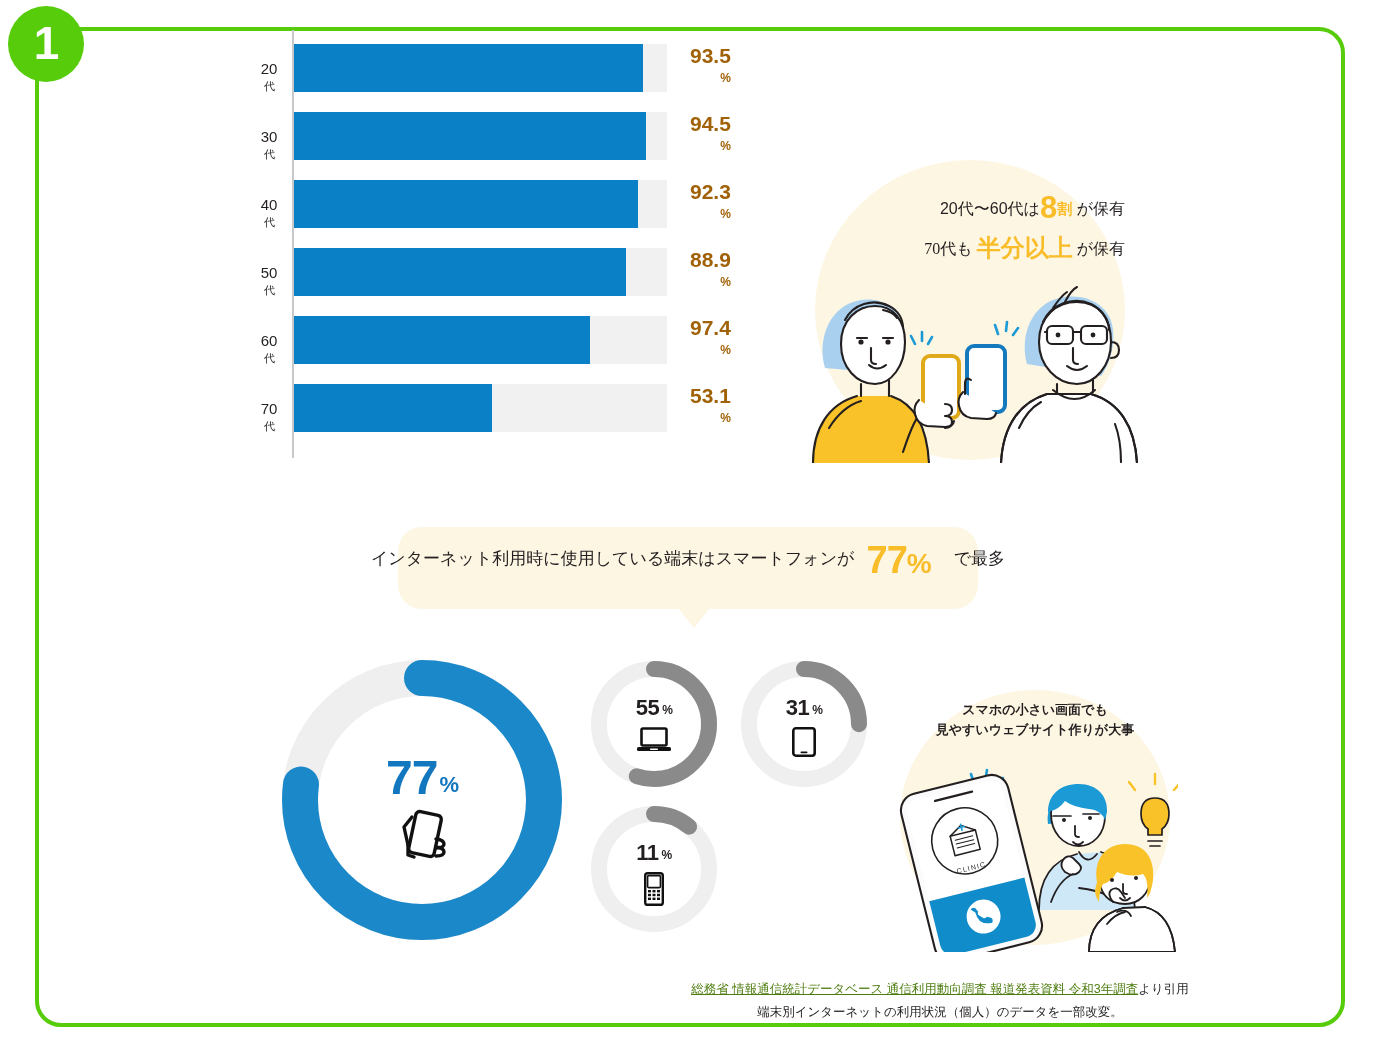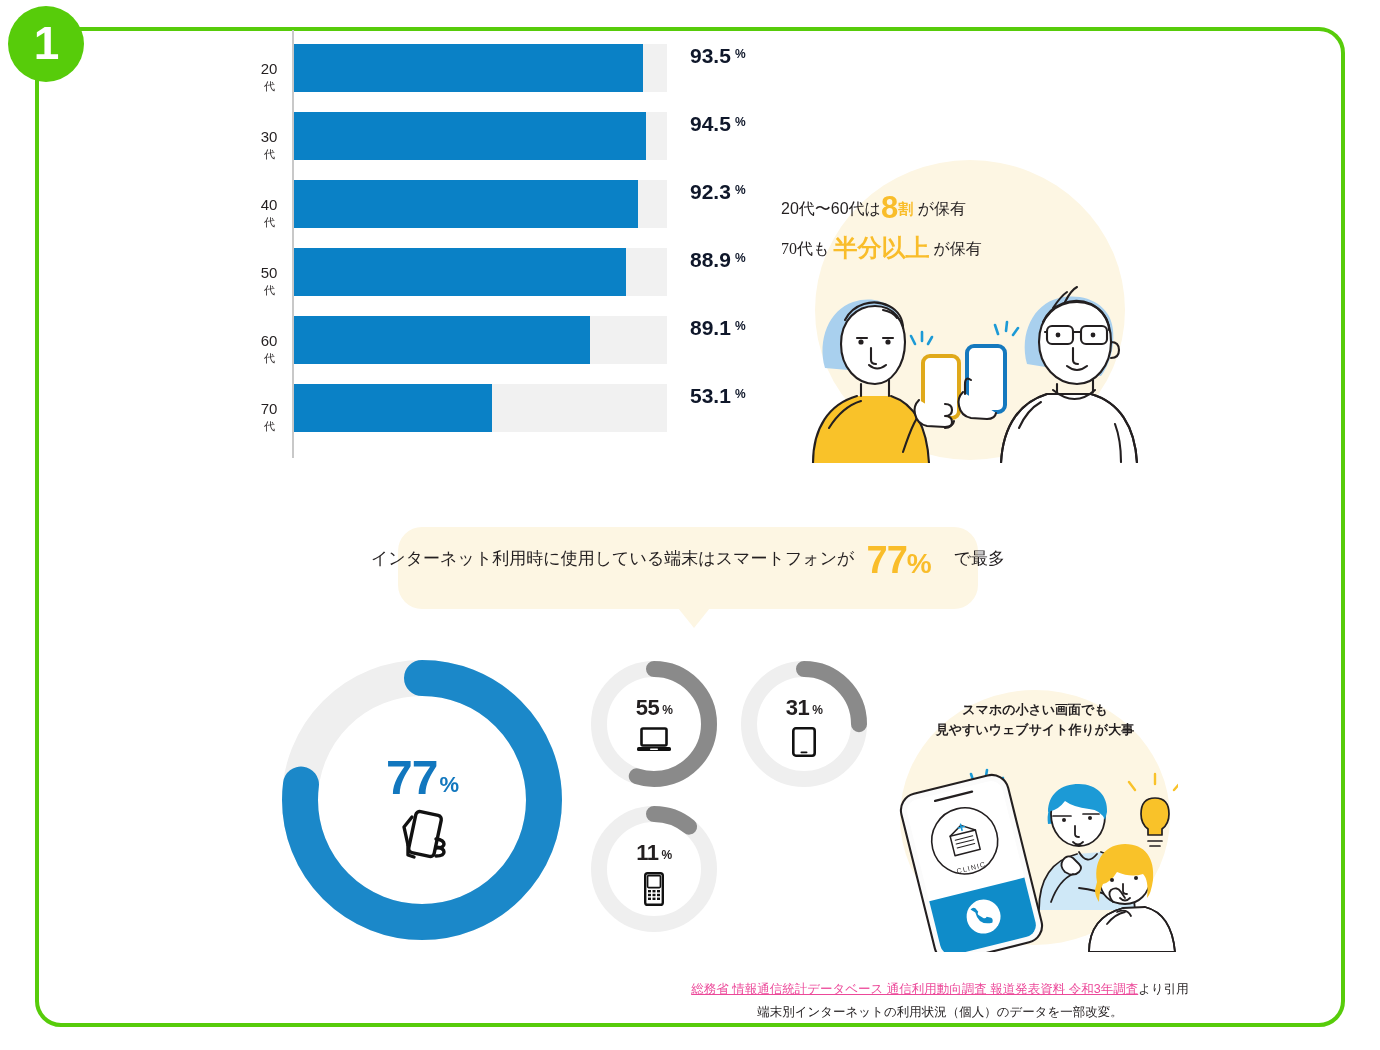--- a/index.html
+++ b/index.html
@@ -80,41 +80,42 @@
   .fill{
     position:absolute;
     left:0;top:0;
     height:48px;
     background:#0a81c6;
   }
   .barval{
     position:absolute;
     left:440px;top:0;
     height:48px;
-    display:flex;align-items:flex-start;
-    color:#0f172a;
+    display:flex;align-items:flex-end;
+    color:#a16207;
     font-size:21px;
     font-weight:bold;
     white-space:nowrap;
+    flex-direction:column;
   }
   .barval .pct{font-size:12px;font-weight:bold;margin-left:4px;position:relative;top:3px;}
 
   
   .blob1{
     position:absolute;
     left:815px;top:160px;
     width:310px;height:300px;
     background:#fdf6e3;
     border-radius:50%;
   }
   .blob1-text{
     position:absolute;
-    left:781px;top:192px;
+    left:815px;top:192px;
     width:310px;
-    text-align:left;
+    text-align:right;
     color:#231f20;
   }
   .blob1-line{
     font-size:16px;
     line-height:1.0;
     white-space:nowrap;
     display:block;
   }
   .blob1-line + .blob1-line{margin-top:17px;font-family:Liberation Serif, serif;}
   .hl-big{
@@ -240,21 +241,21 @@
   
   .source{
     position:absolute;
     left:690px;top:978px;
     width:500px;
     text-align:center;
     font-size:12.5px;
     line-height:1.85;
     color:#231f20;
   }
-  .source a{color:#ec4899;text-decoration:underline;margin-top:16px;}
+  .source a{color:#4d7c0f;text-decoration:underline;margin-top:16px;}
 </style>
 </head>
 <body>
 
 <div class="page">
 
   <div class="frame"></div>
 
   <div class="badge">
     <span>1</span>
@@ -317,21 +318,21 @@
         </div>
         <div class="barrow" style="top: 286px;">
           <div class="barlabel">
             <span>60</span>
             <span class="dai">代</span>
           </div>
           <div class="track">
             <div class="fill" style="width: 295.789px;"></div>
           </div>
           <div class="barval">
-            <span>89.1</span>
+            <span>97.4</span>
             <span class="pct">%</span>
           </div>
         </div>
         <div class="barrow" style="top: 354px;">
           <div class="barlabel">
             <span>70</span>
             <span class="dai">代</span>
           </div>
           <div class="track">
             <div class="fill" style="width: 198.063px;"></div>

